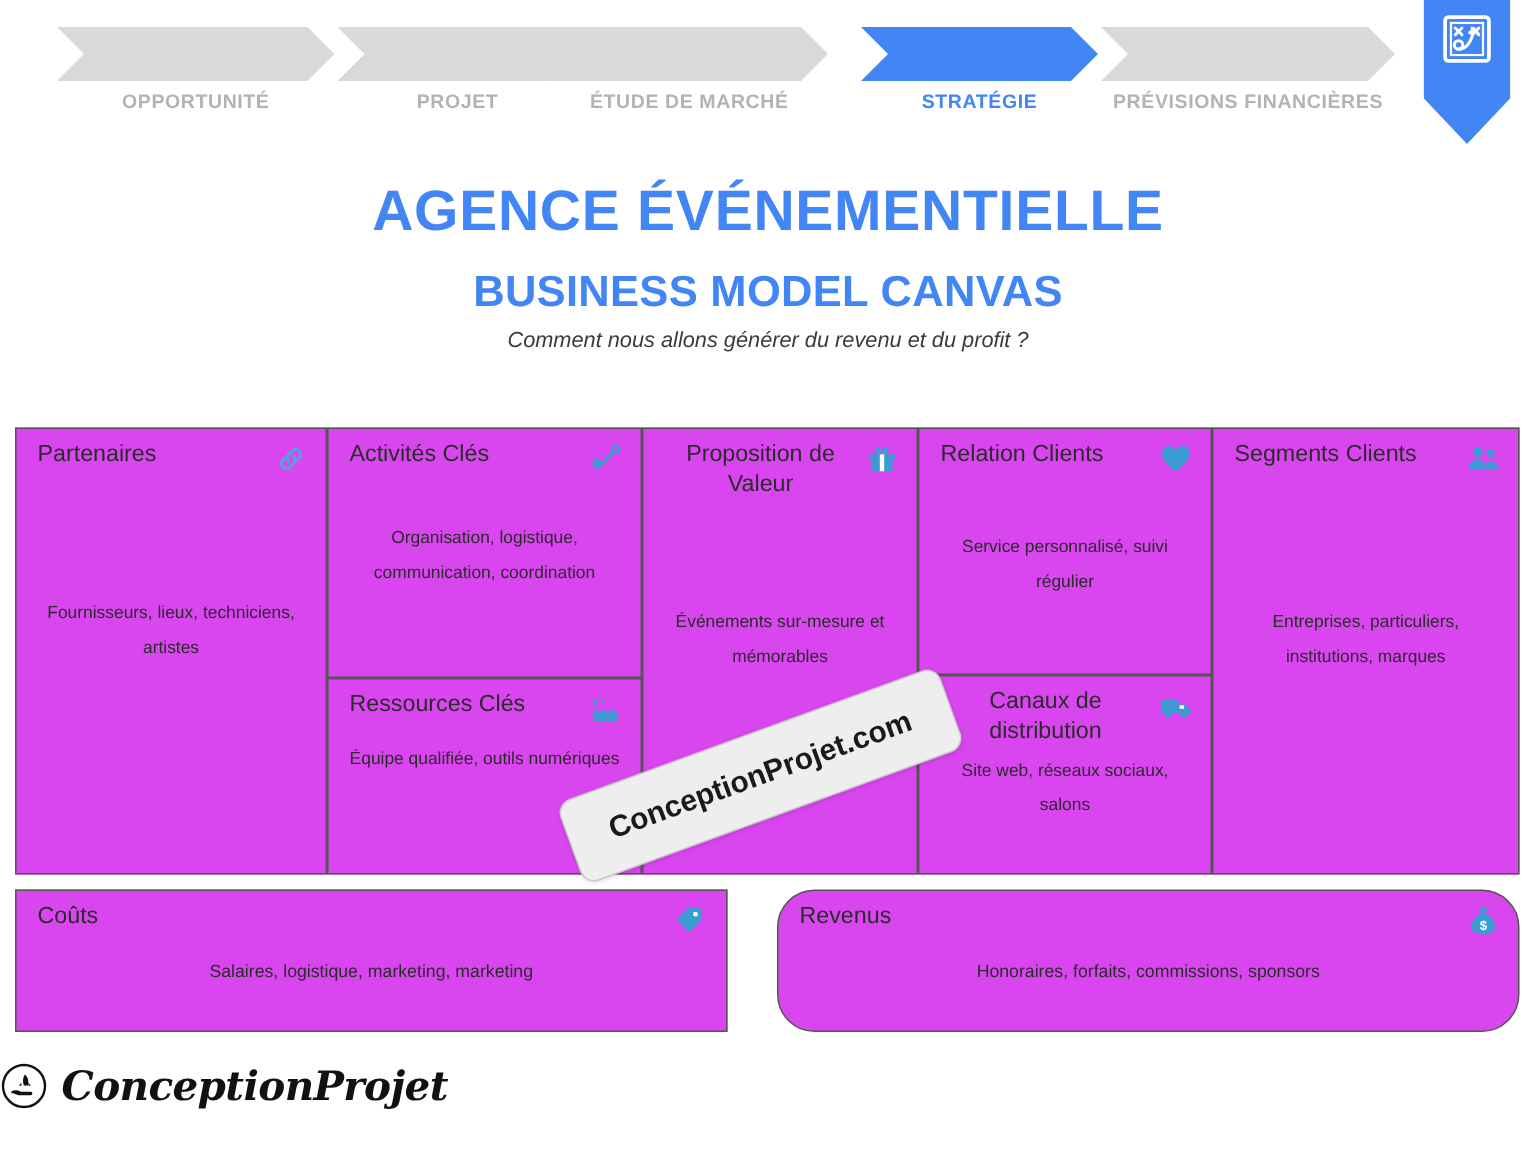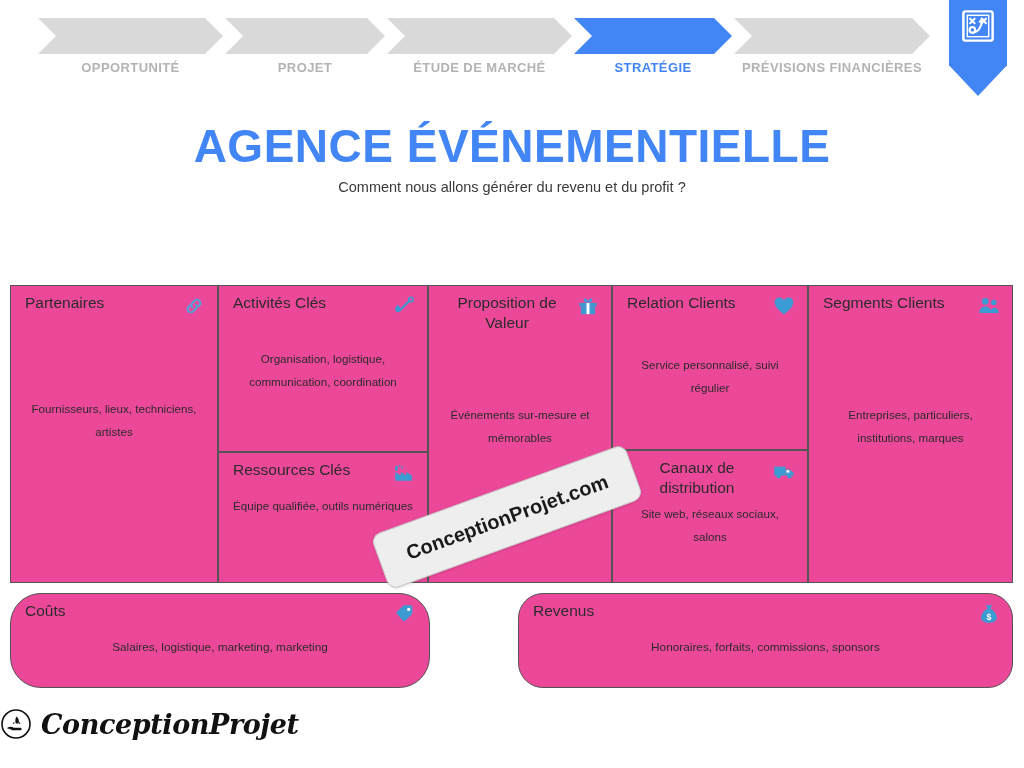--- a/index.html
+++ b/index.html
@@ -73,54 +73,55 @@
   }
 
   
   #title-block {
     position: absolute;
     left: 0; top: 122px;
     width: 1024px;
     text-align: center;
   }
   #main-title {
-    font-size: 46px;
+    font-size: 38px;
     font-weight: bold;
     color: #4285f4;
     letter-spacing: 0.5px;
     line-height: 1.05;
     margin: 0;
   }
   #sub-title {
     font-size: 29px;
     font-weight: bold;
     color: #4285f4;
     letter-spacing: 0.2px;
     margin: 18px 0 0 0;
     line-height: 1.05;
   }
   #tagline {
     font-size: 14.5px;
+    font-style: italic;
     color: #3a3a3a;
     margin: 9px 0 0 0;
   }
 
   
   #canvas {
     position: absolute;
     left: 10px;
     top: 285px;
     width: 1003px;
     height: 403px;
   }
   .cell {
     position: absolute;
     box-sizing: border-box;
     border: 1.4px solid #555;
-    background: #ec4899;
+    background: #d946ef;
     overflow: hidden;
   }
   .cell-head {
     position: absolute;
     left: 0; top: 7px;
     width: 100%;
     box-sizing: border-box;
     padding: 0 12px 0 14px;
     display: flex;
     align-items: flex-start;
@@ -154,21 +155,21 @@
   }
 
   
   #cell-partenaires    { left: 0;   top: 0;   width: 208px; height: 298px; }
   #cell-activites      { left: 208px; top: 0; width: 210px; height: 167px; padding-left: 20px; }
   #cell-ressources     { left: 208px; top: 167px; width: 210px; height: 131px; }
   #cell-proposition    { left: 418px; top: 0; width: 184px; height: 298px; }
   #cell-relation       { left: 602px; top: 0; width: 196px; height: 165px; }
   #cell-canaux         { left: 602px; top: 165px; width: 196px; height: 133px; }
   #cell-segments       { left: 798px; top: 0; width: 205px; height: 298px; padding-left: 32px; }
-  #cell-couts          { left: 0;   top: 308px; width: 420px; height: 95px; border-radius: 31px; }
+  #cell-couts          { left: 0;   top: 308px; width: 475px; height: 95px; }
   #cell-revenus        { left: 508px; top: 308px; width: 495px; height: 95px; border-radius: 25px; }
 
   #cell-partenaires .cell-body { top: 112px; }
   #cell-activites   .cell-body { top: 62px; }
   #cell-ressources  .cell-body { top: 42px; }
   #cell-proposition .cell-body { top: 118px; }
   #cell-relation    .cell-body { top: 68px; }
   #cell-canaux      .cell-body { top: 52px; }
   #cell-segments    .cell-body { top: 118px; }
   #cell-couts       .cell-body { top: 42px; font-size: 11.8px; }
@@ -225,21 +226,21 @@
   <div class="step" id="step-1" style="left:225px; width:160px;">
     <div class="step-bar"></div>
     <div class="step-label">PROJET</div>
   </div>
 
   <div class="step" id="step-0" style="left:38px;  width:185px;">
     <div class="step-bar"></div>
     <div class="step-label">OPPORTUNITÉ</div>
   </div>
 
-  <div class="step" id="step-2" style="left:387px; width:185px;">
+  <div class="step" id="step-2" style="left:367px; width:185px;">
     <div class="step-bar"></div>
     <div class="step-label">ÉTUDE DE MARCHÉ</div>
   </div>
 
   <div class="step active" id="step-3" style="left:574px; width:158px;">
     <div class="step-bar"></div>
     <div class="step-label">STRATÉGIE</div>
   </div>
 
   <div class="step" id="step-4" style="left:734px; width:196px;">
@@ -260,20 +261,21 @@
         <path d="M11 22 C 14 22, 18 20, 20 11"></path>
         <path d="M17.6 12.3 L20.2 10 L22.4 12.6"></path>
       </g>
       <circle cx="11" cy="19.5" r="2.5" fill="none" stroke="#fff" stroke-width="1.8"></circle>
     </svg>
   </div>
 </div>
 
 <div id="title-block">
   <h1 id="main-title">AGENCE ÉVÉNEMENTIELLE</h1>
+  <h2 id="sub-title">BUSINESS MODEL CANVAS</h2>
   <p id="tagline">Comment nous allons générer du revenu et du profit ?</p>
 </div>
 
 <div id="canvas">
 
   <div class="cell" id="cell-partenaires">
     <div class="cell-head">
       <span class="cell-title">Partenaires</span>
       <svg class="cell-icon" viewBox="0 0 24 24">
         <g fill="none" stroke="#4aa8dd" stroke-width="2.1" stroke-linecap="round">

